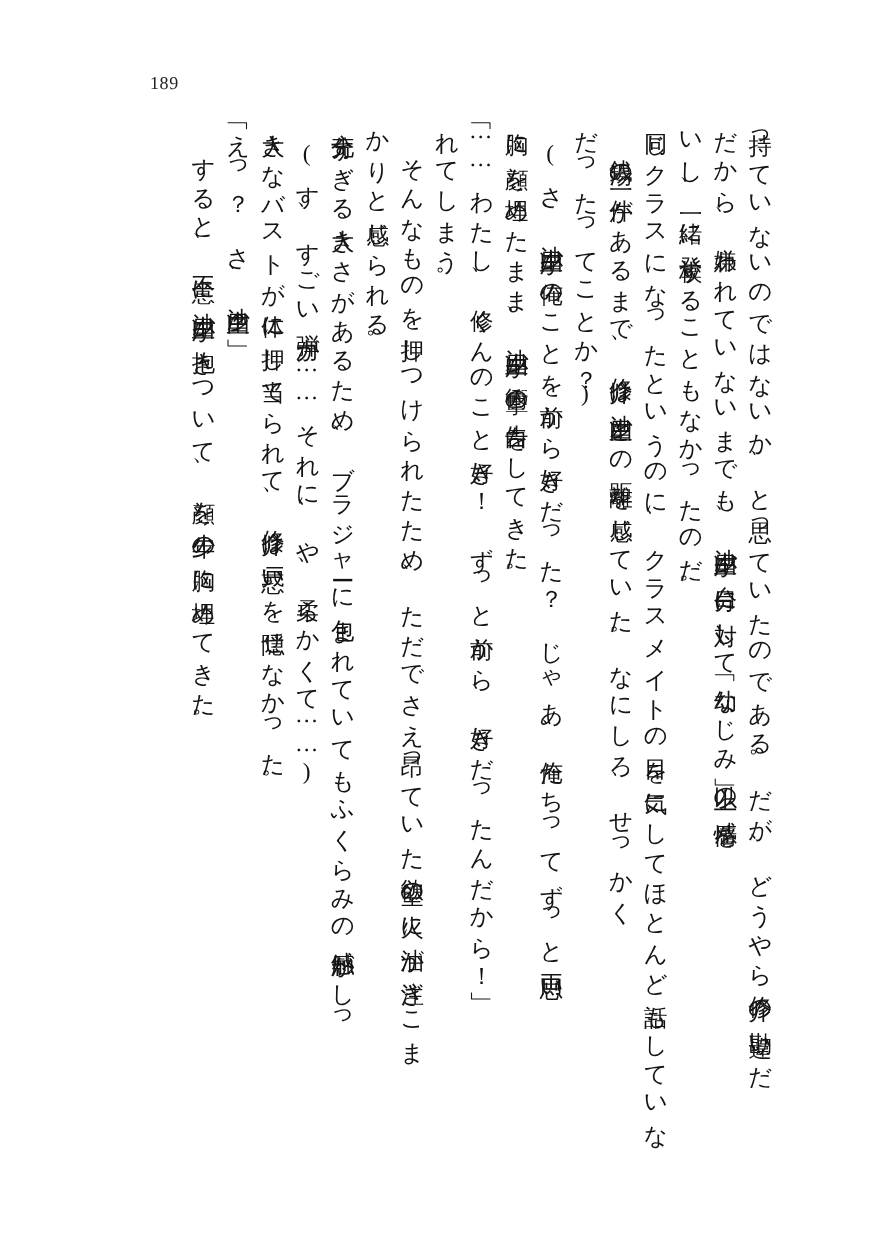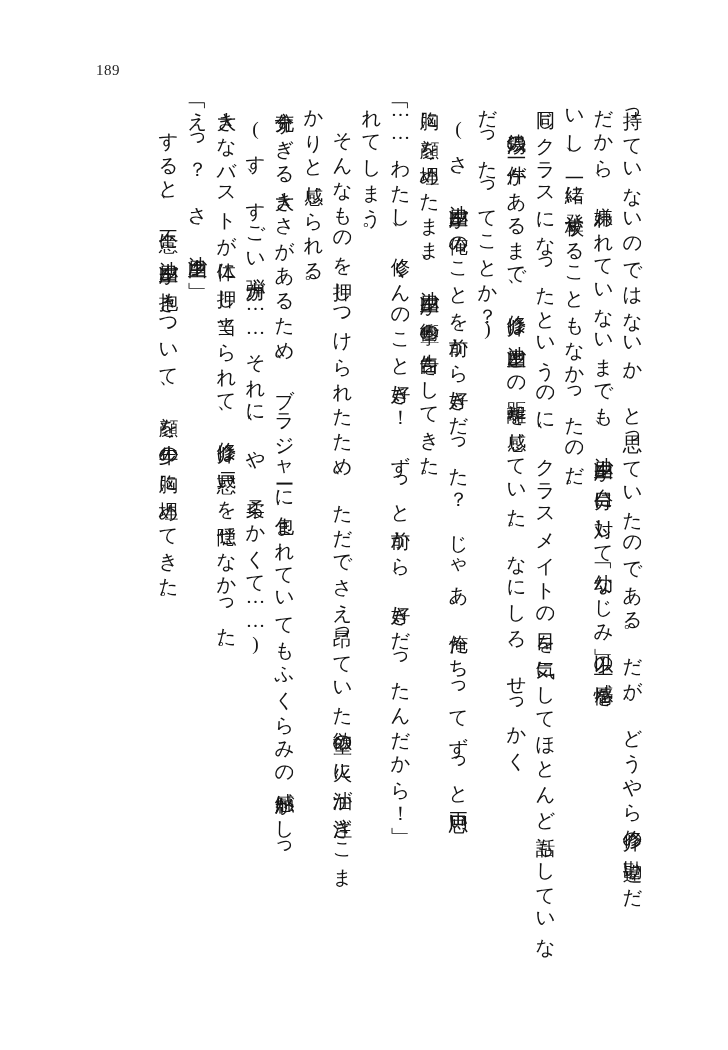--- a/index.html
+++ b/index.html
@@ -17,21 +17,21 @@
   .page {
     position: relative;
     width: 728px;
     height: 1050px;
     background: #ffffff;
     box-sizing: border-box;
   }
   .page-number {
     position: absolute;
     top: 62px;
-    left: 96px;
+    left: 125px;
     font-size: 15px;
     font-family: "Liberation Serif", "DejaVu Serif", serif;
     color: #222;
     letter-spacing: 0.5px;
   }
   
   .body-text {
     position: absolute;
     top: 96px;
     right: 86px;

